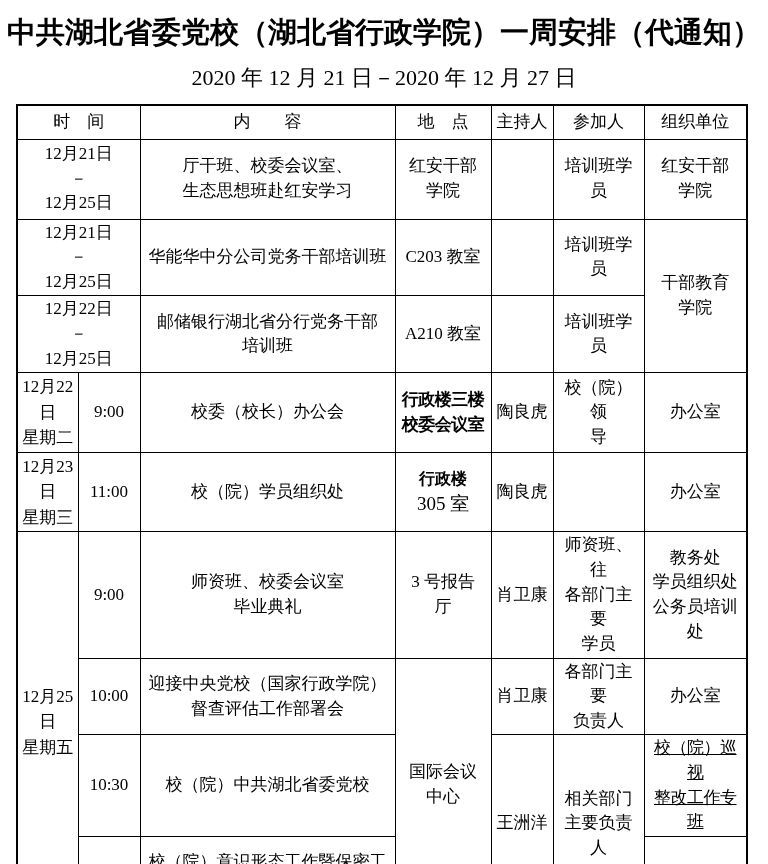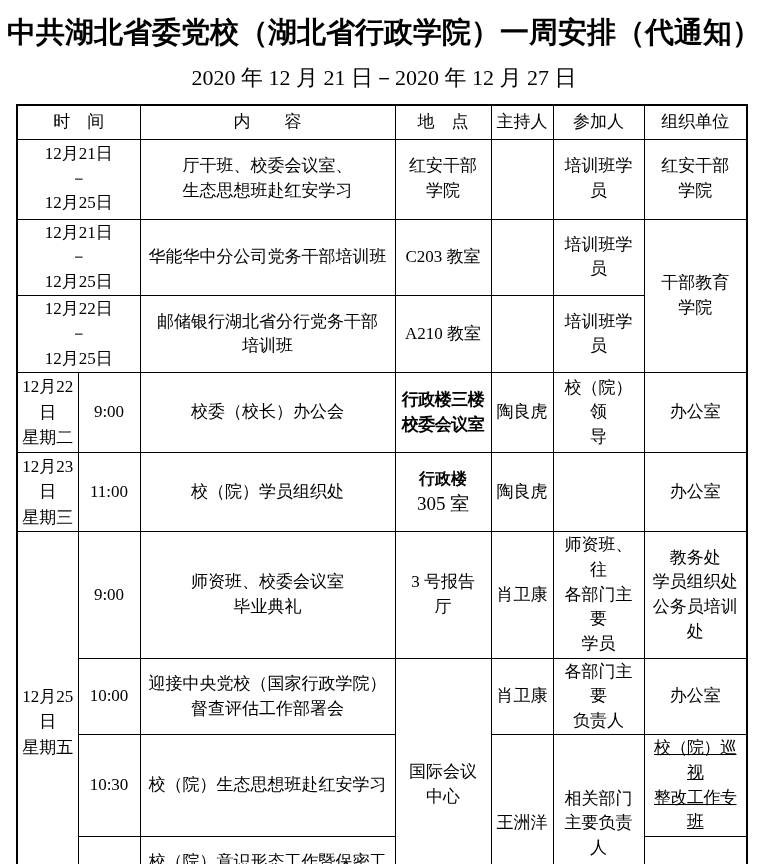--- a/index.html
+++ b/index.html
@@ -167,21 +167,21 @@
       <td rowspan="3">国际会议
 中心</td>
       <td>肖卫康</td>
       <td>各部门主要
 负责人</td>
       <td>办公室</td>
     </tr>
 
     <tr style="height:60px">
       <td class="timecell">10:30</td>
-      <td>校（院）生态思想班赴红安学习</td>
+      <td>校（院）中共湖北省委党校</td>
       <td rowspan="2">王洲洋</td>
       <td rowspan="2">相关部门
 主要负责人</td>
       <td class="snug">校（院）巡视
 整改工作专班</td>
     </tr>
 
     <tr style="height:76px">
       <td class="timecell">11:00</td>
       <td>校（院）意识形态工作暨保密工

